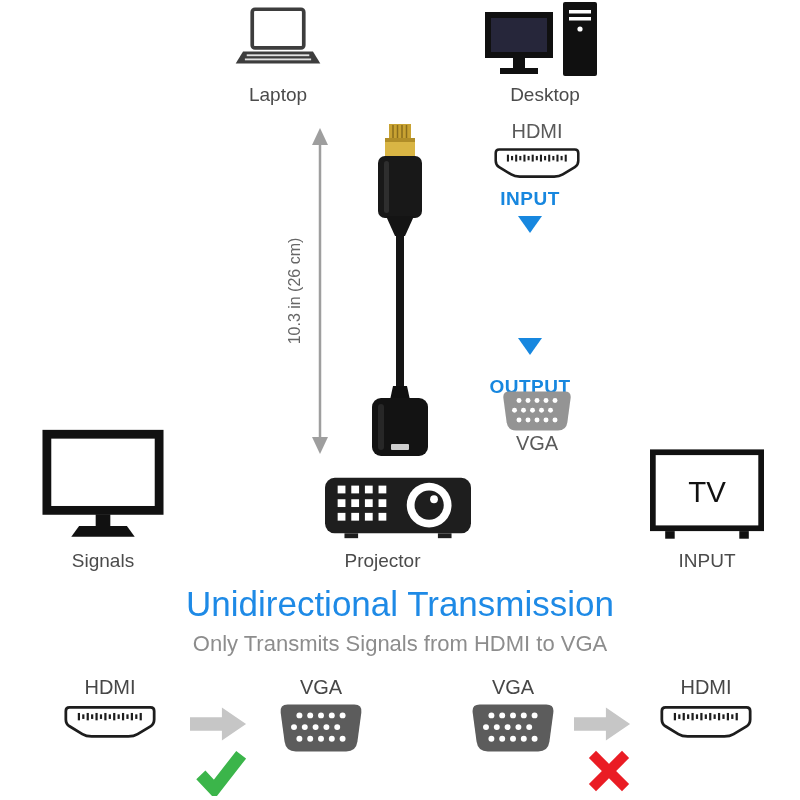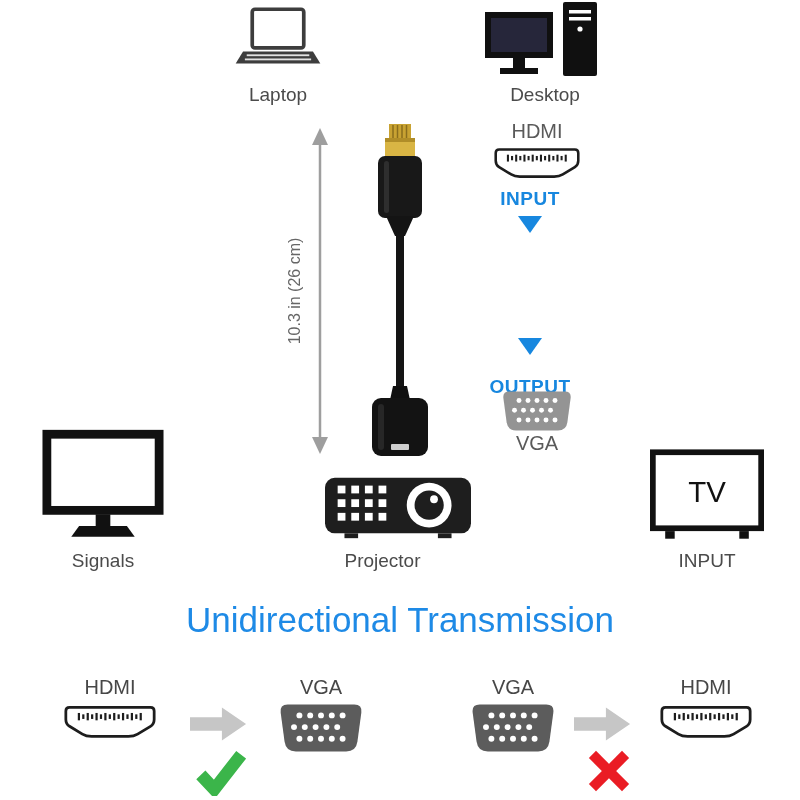--- a/index.html
+++ b/index.html
@@ -9,21 +9,21 @@
   }
   .abs{position:absolute;}
   .lbl{position:absolute;text-align:center;color:#4b4b4b;font-size:19px;}
   .port-lbl{position:absolute;text-align:center;color:#5a5a5a;font-size:20px;}
   .dir-lbl{position:absolute;text-align:center;color:#1787df;font-weight:bold;font-size:19px;letter-spacing:.5px;}
   .tri-down{position:absolute;width:0;height:0;border-left:12px solid transparent;border-right:12px solid transparent;border-top:17px solid #1787df;}
   .measure-text{
     position:absolute;left:214px;top:281px;width:164px;height:20px;
     text-align:center;color:#666;font-size:16px;transform:rotate(-90deg);
   }
-  .title{position:absolute;left:0;top:584px;width:800px;text-align:center;font-size:35px;color:#1e8ae6;margin-top:16px;}
+  .title{position:absolute;left:0;top:584px;width:800px;text-align:center;font-size:35px;color:#1e8ae6;}
   .subtitle{position:absolute;left:0;top:631px;width:800px;text-align:center;font-size:22px;color:#8d8d8d;}
   .bot-lbl{position:absolute;text-align:center;color:#474747;font-size:20px;}
   .vga-light{color:#949494;}
   .vga-dark{color:#5c5c5c;}
   .arrow-grey{color:#c6c6c6;}
 </style>
 </head>
 <body>
 
 <div class="canvas">
@@ -172,20 +172,21 @@
 
   <svg class="abs" style="left:650px;top:448px" width="114" height="94" viewBox="0 0 120 96">
     <rect x="3" y="3" width="114" height="80" fill="#fff" stroke="#111" stroke-width="6"></rect>
     <text x="60" y="55" font-size="31" text-anchor="middle" fill="#111" font-family="Liberation Sans, sans-serif">TV</text>
     <rect x="16" y="86" width="10" height="8" fill="#111"></rect>
     <rect x="94" y="86" width="10" height="8" fill="#111"></rect>
   </svg>
   <div class="lbl" style="left:651px;top:550px;width:112px">INPUT</div>
 
   <div class="title">Unidirectional Transmission</div>
+  <div class="subtitle">Only Transmits Signals from HDMI to VGA</div>
 
   <div class="bot-lbl" style="left:70px;top:676px;width:80px">HDMI</div>
   <svg class="abs" style="left:64px;top:704px" width="92" height="40" viewBox="0 0 100 40">
       <use href="#sym-hdmi"></use>
     </svg>
   <svg class="abs arrow-grey" style="left:190px;top:704px" width="58" height="40" viewBox="0 0 60 40">
       <use href="#sym-arrow"></use>
     </svg>
   <div class="bot-lbl" style="left:281px;top:676px;width:80px">VGA</div>
   <svg class="abs vga-dark" style="left:276px;top:702px" width="90" height="52" viewBox="0 0 100 56">

